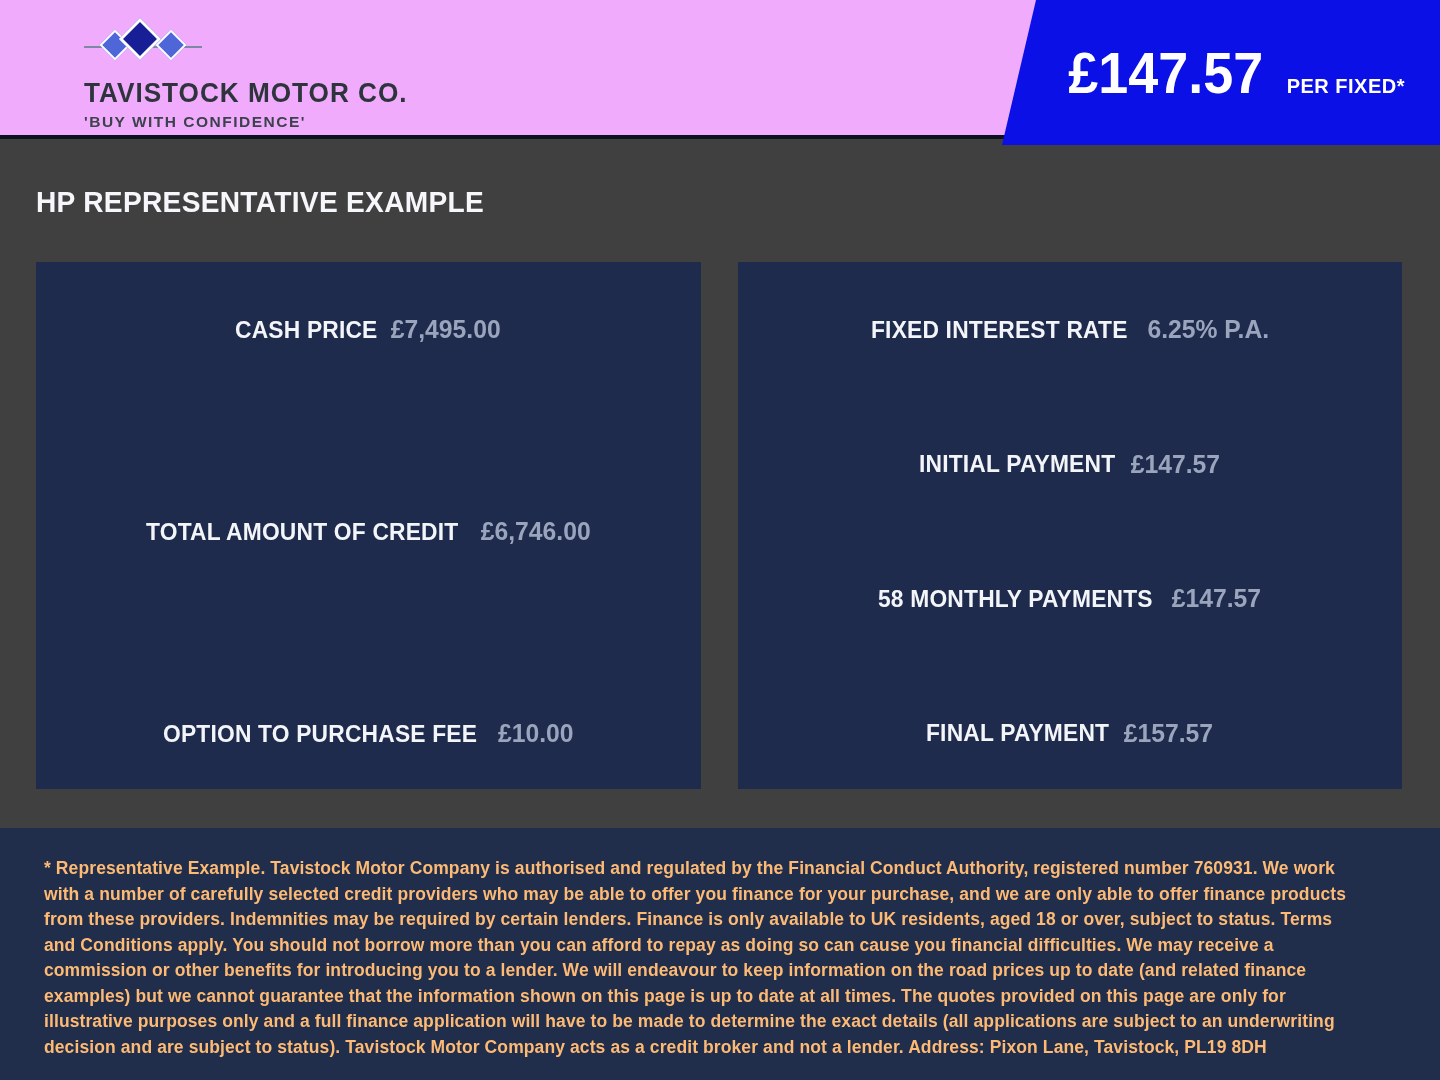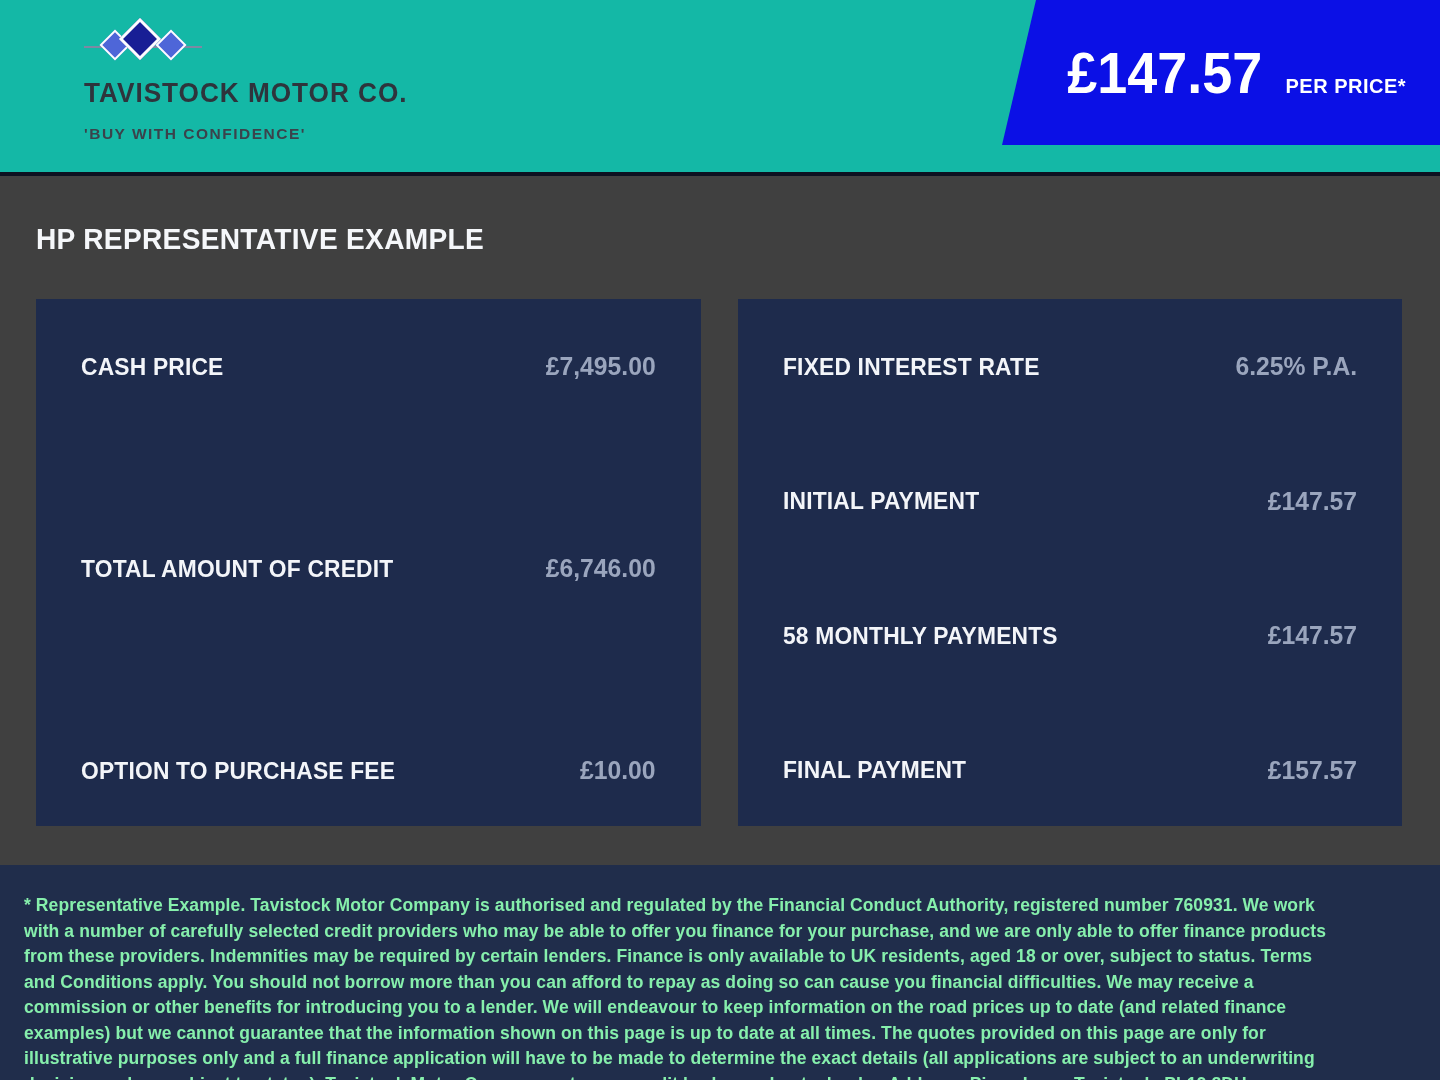--- a/index.html
+++ b/index.html
@@ -8,22 +8,22 @@
     width: 1440px; height: 1080px;
     overflow: hidden;
     display: flex; flex-direction: column;
     background: #16223f;
     font-family: "Liberation Sans", sans-serif;
   }
 
   
   .header {
     position: relative;
-    height: 176px; flex-shrink: 0;
-    background: #14b8a6;
+    height: 139px; flex-shrink: 0;
+    background: #f0abfc;
     border-bottom: 4px solid #0d1120;
   }
   .brand { position: absolute; left: 84px; top: 0; }
   .logo { position: relative; width: 118px; height: 50px; margin-top: 22px; }
   .logo-line {
     position: absolute; left: 0; right: 0; top: 24px; height: 2px;
     background: #7d89a3;
   }
   .diamond { position: absolute; transform: rotate(45deg); }
   .d-side {
@@ -36,21 +36,21 @@
     width: 30px; height: 30px; top: 2px; left: 50%; margin-left: -18px;
     background: #181e95; border: 3px solid #fcfdff; z-index: 2;
   }
   .brand-name {
     margin-top: 6px;
     font-size: 27px; font-weight: bold; color: #2e343c;
     letter-spacing: 1px; white-space: nowrap;
     transform: scaleX(0.97); transform-origin: left;
   }
   .brand-tagline {
-    margin-top: 16px;
+    margin-top: 4px;
     font-size: 15.5px; font-weight: bold; color: #3b424b;
     letter-spacing: 1.5px; white-space: nowrap;
   }
   .price-banner {
     position: absolute; top: 0; right: 0;
     width: 440px; height: 145px;
     background: #0b10e6;
     clip-path: polygon(36px 0, 100% 0, 100% 100%, 2px 100%);
     display: flex; align-items: center; justify-content: center;
   }
@@ -75,58 +75,58 @@
   .panels {
     display: flex; gap: 37px;
     margin: 43px 38px 0 36px;
     height: 527px;
   }
   .panel {
     flex: 1; background: #1e2b4c;
     display: flex; flex-direction: column; justify-content: space-between;
     padding: 52px 45px 40px 45px;
   }
-  .frow { display: flex; justify-content: space-between; align-items: center; }
+  .frow { display: flex; justify-content: center; align-items: center; }
   .frow-label {
     font-size: 24px; font-weight: bold; color: #f3f5f9;
     letter-spacing: 0.2px; white-space: nowrap;
     transform: scaleX(0.95); transform-origin: left center;
   }
   .frow-value {
     font-size: 26px; font-weight: bold; color: #9aa5bd;
     white-space: nowrap;
     transform: scaleX(0.95); transform-origin: right center;
   }
 
   
   .footer { flex: 1; background: #202d4b; }
   .disclaimer {
-    margin: 28px 40px 0 24px; max-width: 1310px;
-    font-size: 17.5px; font-weight: bold; color: #86efac;
+    margin: 28px 40px 0 44px; max-width: 1310px;
+    font-size: 17.5px; font-weight: bold; color: #fdba74;
     line-height: 25.5px; letter-spacing: 0.1px;
   }
 </style>
 </head>
 <body>
 
 <div class="header">
   <div class="brand">
     <div class="logo">
       <div class="logo-line"></div>
       <div class="diamond d-side d-left"></div>
       <div class="diamond d-side d-right"></div>
       <div class="diamond d-center"></div>
     </div>
     <div class="brand-name">TAVISTOCK MOTOR CO.</div>
     <div class="brand-tagline">'BUY WITH CONFIDENCE'</div>
   </div>
   <div class="price-banner">
     <div class="price-line">
       <span class="price-amount">£147.57</span>
-      <span class="price-period">PER PRICE*</span>
+      <span class="price-period">PER FIXED*</span>
     </div>
   </div>
 </div>
 
 <div class="main">
   <div class="page-title">HP REPRESENTATIVE EXAMPLE</div>
   <div class="panels">
 
     <div class="panel">
       <div class="frow">

